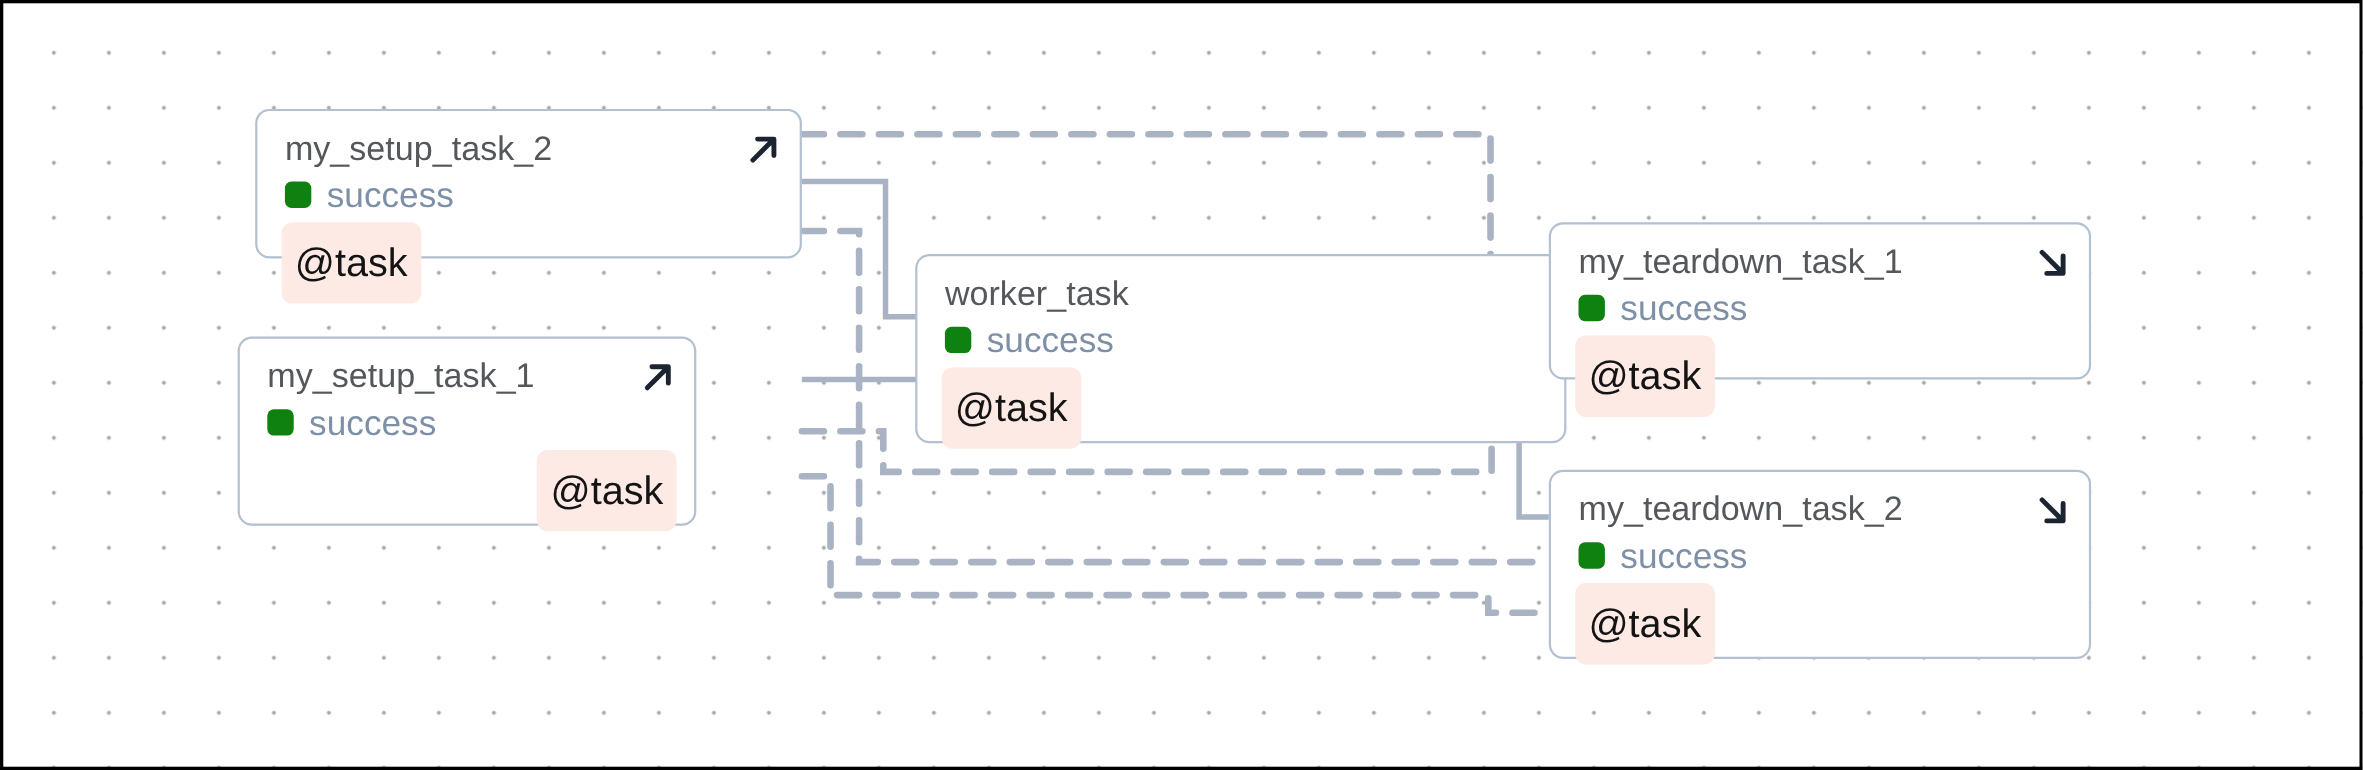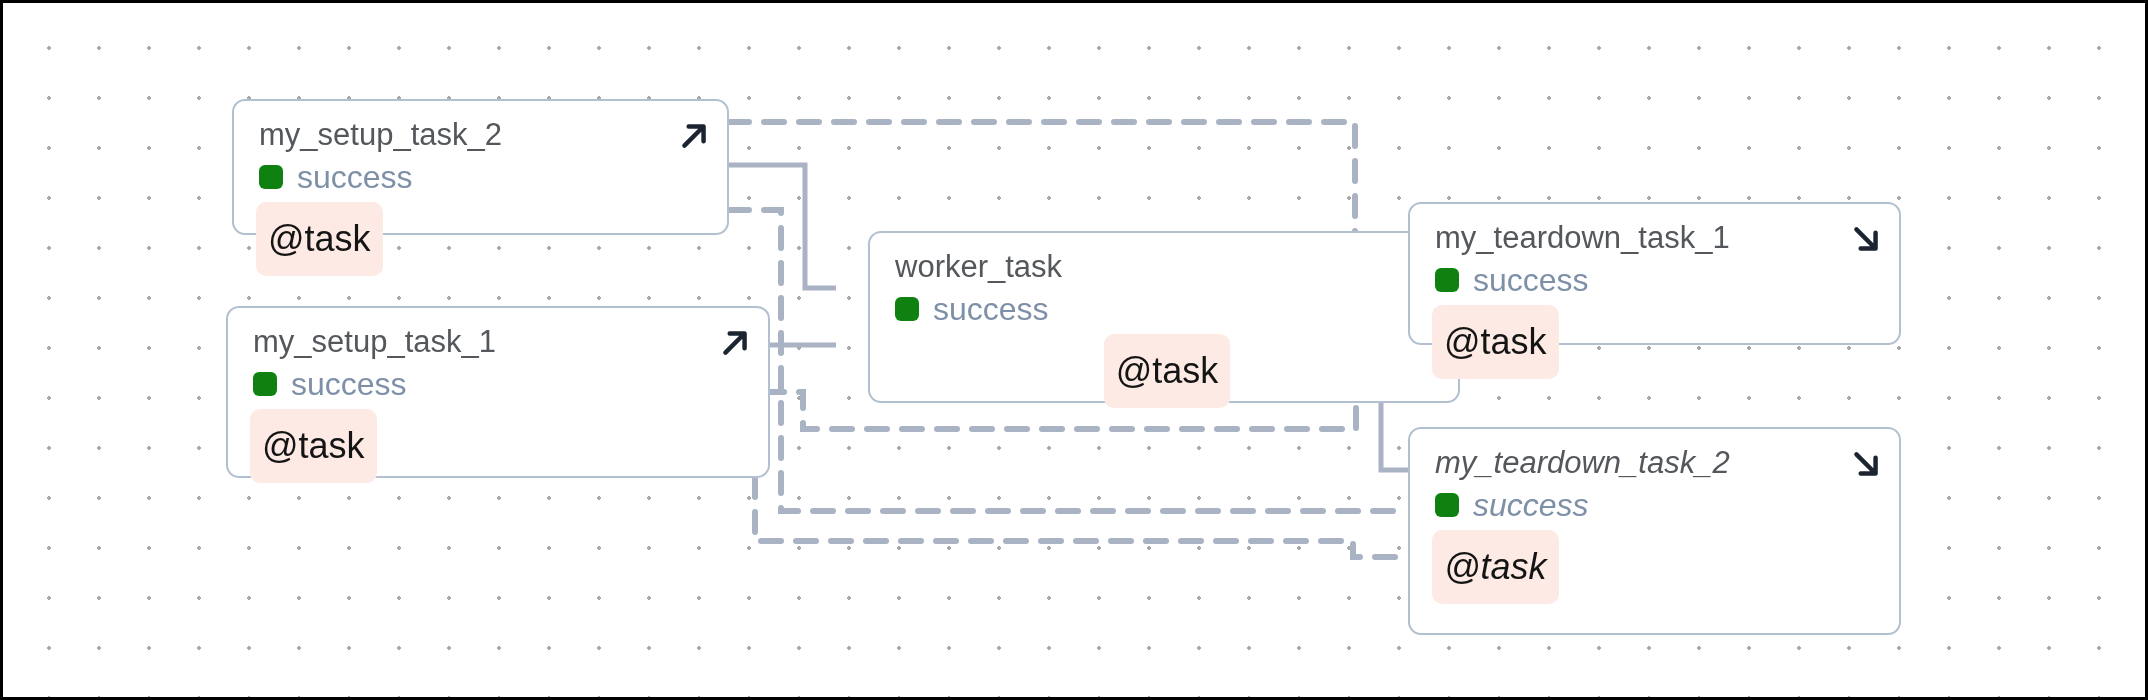--- a/index.html
+++ b/index.html
@@ -55,37 +55,37 @@
     </div>
     <div class="status-row">
       <span class="status-square"></span>
       <span class="status-text">success</span>
     </div>
     <div class="badge-row">
       <span class="badge">@task</span>
     </div>
   </div>
 
-  <div class="node" style="left:226px;top:306px;width:544px;height:172px;">
+  <div class="node" style="left:216px;top:306px;width:417px;height:172px;text-align:right;">
     <div class="title-row">
       <span class="node-title">my_setup_task_1</span>
       <svg class="arrow-icon" width="34" height="34" viewBox="0 0 32 32">
         <path d="M7 25 L24 8 M11 7 H25 V21"></path>
       </svg>
     </div>
     <div class="status-row">
       <span class="status-square"></span>
       <span class="status-text">success</span>
     </div>
     <div class="badge-row">
       <span class="badge">@task</span>
     </div>
   </div>
 
-  <div class="node" style="left:868px;top:231px;width:592px;height:172px;text-align:center;">
+  <div class="node" style="left:832px;top:231px;width:592px;height:172px;">
     <div class="title-row">
       <span class="node-title">worker_task</span>
     </div>
     <div class="status-row">
       <span class="status-square"></span>
       <span class="status-text">success</span>
     </div>
     <div class="badge-row">
       <span class="badge">@task</span>
     </div>
@@ -100,21 +100,21 @@
     </div>
     <div class="status-row">
       <span class="status-square"></span>
       <span class="status-text">success</span>
     </div>
     <div class="badge-row">
       <span class="badge">@task</span>
     </div>
   </div>
 
-  <div class="node" style="left:1408px;top:427px;width:493px;height:208px;font-style:italic;">
+  <div class="node" style="left:1408px;top:427px;width:493px;height:172px;">
     <div class="title-row">
       <span class="node-title">my_teardown_task_2</span>
       <svg class="arrow-icon" width="34" height="34" viewBox="0 0 32 32">
         <path d="M7 7 L24 24 M25 10 V25 H11"></path>
       </svg>
     </div>
     <div class="status-row">
       <span class="status-square"></span>
       <span class="status-text">success</span>
     </div>

